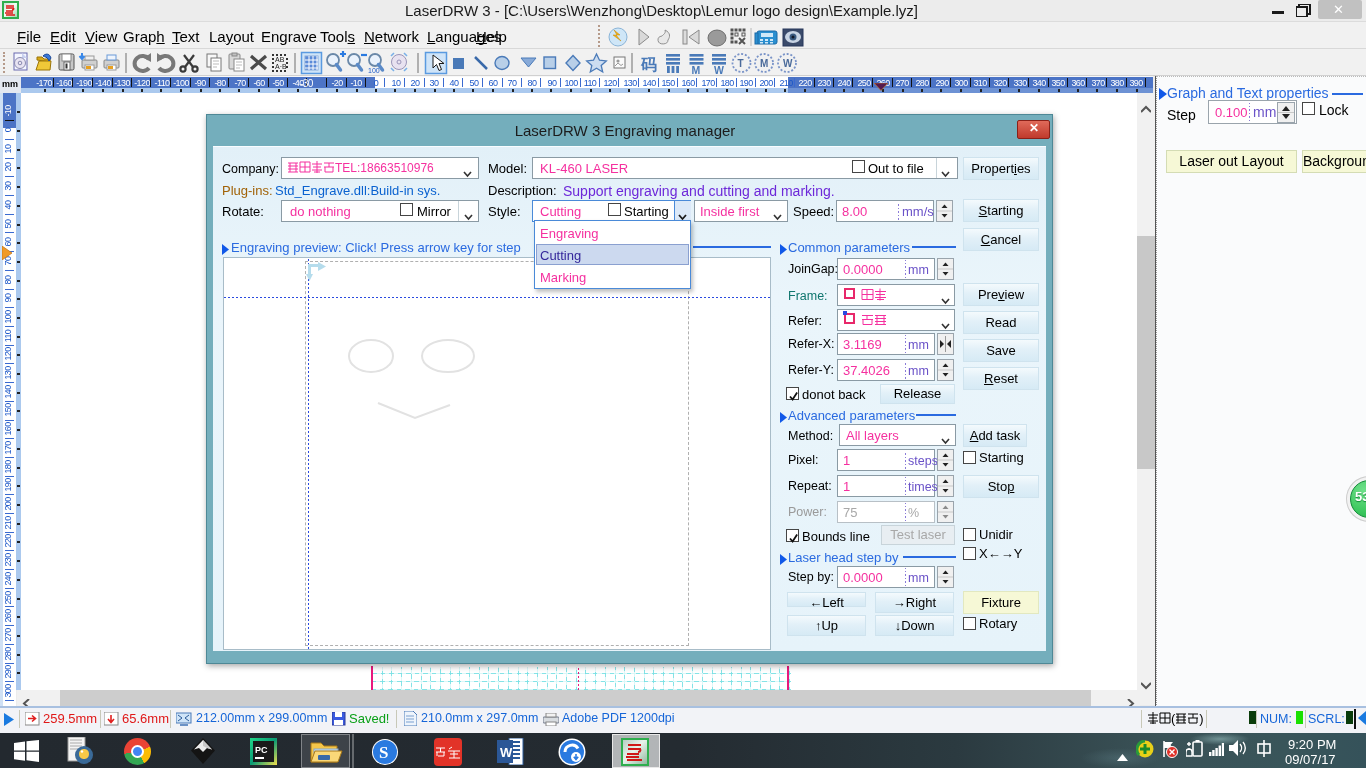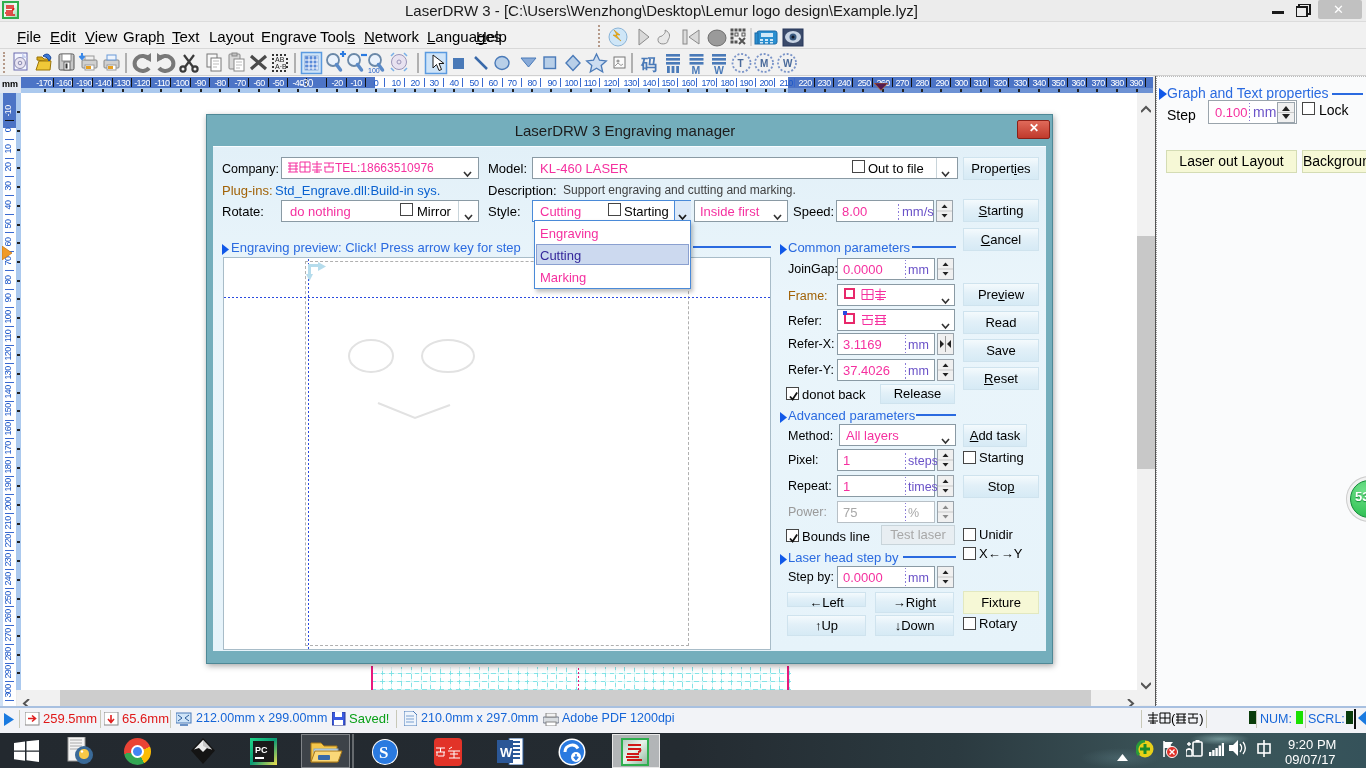--- a/index.html
+++ b/index.html
@@ -732,21 +732,21 @@
 <div class="ab" style="left:936px;top:158px;width:1px;height:20px;background:#c8d4da"></div>
 <div class="ab" style="left:941px;top:164px;width:9px;height:7px"><svg width="9" height="7">
       <path d="M1 1l3.5 4L8 1" fill="none" stroke="#333" stroke-width="1.6"></path>
     </svg></div>
 <div class="ab" style="left:963px;top:157px;width:76px;height:23px">
     <div class="btn" style="width:100%;height:100%;line-height:21px">Propert<u>i</u>es</div>
   </div>
 <div class="ab" style="left:222px;top:183px;font-size:13px;color:#a16207;white-space:nowrap;">Plug-ins:</div>
 <div class="ab" style="left:275px;top:183px;font-size:13px;color:#0a62d0;white-space:nowrap;">Std_Engrave.dll:Build-in sys.</div>
 <div class="ab" style="left:488px;top:183px;font-size:13px;color:#000;white-space:nowrap;">Description:</div>
-<div class="ab" style="left:563px;top:183px;font-size:12px;color:#404040;white-space:nowrap;">Support engraving and cutting and marking.</div>
+<div class="ab" style="left:563px;top:183px;font-size:14px;color:#6d28d9;white-space:nowrap;">Support engraving and cutting and marking.</div>
 <div class="ab" style="left:222px;top:204px;font-size:13px;color:#000;white-space:nowrap;">Rotate:</div>
 <div class="ab" style="left:281px;top:200px;width:198px;height:22px;background:#fff;border:1px solid #8a9aa4"></div>
 <div class="ab" style="left:290px;top:204px;font-size:13px;color:#f5309f;white-space:nowrap;">do nothing</div>
 <div class="ab" style="left:400px;top:203px;width:13px;height:13px;background:#fff;border:1px solid #454545"></div>
 <div class="ab" style="left:417px;top:204px;font-size:13px;color:#000;white-space:nowrap;">Mirror</div>
 <div class="ab" style="left:458px;top:201px;width:1px;height:20px;background:#c8d4da"></div>
 <div class="ab" style="left:464px;top:207px;width:9px;height:7px"><svg width="9" height="7">
       <path d="M1 1l3.5 4L8 1" fill="none" stroke="#333" stroke-width="1.6"></path>
     </svg></div>
 <div class="ab" style="left:488px;top:204px;font-size:13px;color:#000;white-space:nowrap;">Style:</div>
@@ -813,21 +813,21 @@
 <div class="ab" style="left:788px;top:262px;font-size:12.5px;color:#000;white-space:nowrap;">JoinGap:</div>
 <div class="ab" style="left:837px;top:258px;width:98px;height:22px;background:#fff;border:1px solid #8a9aa4"></div>
 <div class="ab" style="left:843px;top:262px;font-size:13px;color:#f5309f;white-space:nowrap;">0.0000</div>
 <div class="ab" style="left:905px;top:260px;width:1px;height:18px;background:repeating-linear-gradient(0deg,#8a7ad8 0 1.5px,transparent 1.5px 3.5px)"></div>
 <div class="ab" style="left:908px;top:263px;font-size:12.5px;color:#6a52c8;white-space:nowrap;">mm</div>
 <div class="ab" style="left:937px;top:258px;width:17px;height:22px;background:#f0f0f0;border:1px solid #9aa4ac"><svg width="15" height="20">
       <path d="M7.5 3.5l3 3.5h-6z" fill="#222"></path>
       <path d="M7.5 16.5l-3-3.5h6z" fill="#222"></path>
       <path d="M0 10.0h15" stroke="#c8c8c8"></path>
     </svg></div>
-<div class="ab" style="left:788px;top:289px;font-size:12.5px;color:#a16207;white-space:nowrap;">Frame:</div>
+<div class="ab" style="left:788px;top:289px;font-size:12.5px;color:#0f766e;white-space:nowrap;">Frame:</div>
 <div class="ab" style="left:837px;top:284px;width:118px;height:22px;background:#fff;border:1px solid #8a9aa4"></div>
 <div class="ab" style="left:844px;top:288px;width:11px;height:11px;border:2px solid #e8286a"></div>
 <div class="ab" style="left:861px;top:288px;font-size:13px;color:#f5309f"><span class="hz" style="width:13px;height:13px"><svg width="13" height="13" viewBox="0 0 13 12">
         <path d="M1 1h11M1 1v10M12 1v10M1 11h11M1 6h11M6 1v10" stroke="#f5309f" stroke-width="1" fill="none"></path>
       </svg></span><span class="hz" style="width:13px;height:13px"><svg width="13" height="13" viewBox="0 0 13 12">
         <path d="M6 0v12M1 3h11M2 6h9M1 9h11M3 11h7" stroke="#f5309f" stroke-width="1" fill="none"></path>
       </svg></span></div>
 <div class="ab" style="left:941px;top:291px;width:9px;height:7px"><svg width="9" height="7">
       <path d="M1 1l3.5 4L8 1" fill="none" stroke="#333" stroke-width="1.6"></path>
     </svg></div>

